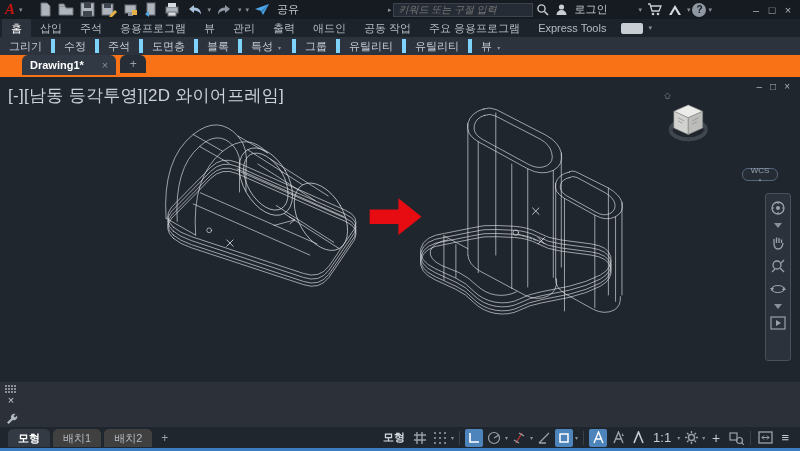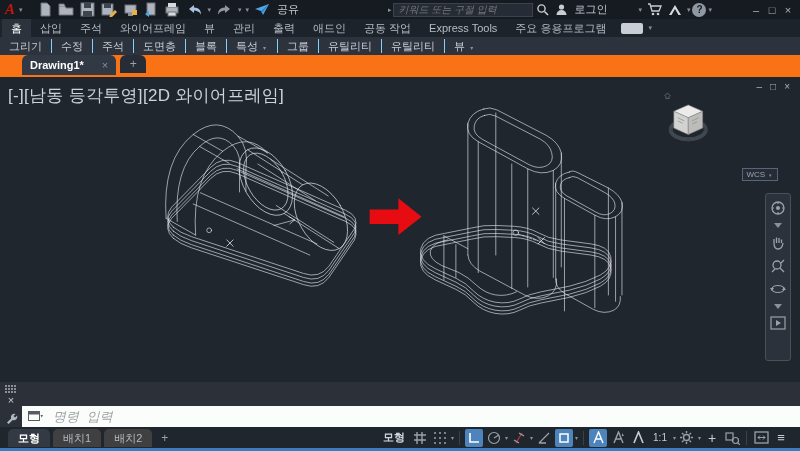--- a/index.html
+++ b/index.html
@@ -26,41 +26,41 @@
     display:flex; align-items:stretch; color:#b6bcc4; font-size:11px; }
   .rtab { display:flex; align-items:center; padding:0 9px; cursor:default; }
   .rtab.active { background:#2d333d; color:#ffffff; }
   #ribbon-toggle { display:flex; align-items:center; margin-left:6px; }
   #ribbon-toggle .btn { width:22px; height:11px; background:#c9ced4; border-radius:2px;
     display:inline-block; margin-right:3px; }
 
   
   #panelsrow { left:0; top:37px; width:800px; height:18px; background:#2d333d;
     display:flex; align-items:center; color:#c6ccd4; font-size:11px; }
-  .panel-lbl { padding:0 9px; border-right:1px solid #7dd3fc; height:14px; line-height:14px; }
+  .panel-lbl { padding:0 9px; border-right:4px solid #7dd3fc; height:14px; line-height:14px; }
   .panel-lbl .caret { font-size:6px; }
 
   
   #filetabs { left:0; top:55px; width:800px; height:34px; background:#f97316; display:flex; }
   #ftab { margin-left:22px; height:20px; background:#313945; color:#fff; font-size:11px; font-weight:bold;
     display:flex; align-items:center; padding:0 8px; border-radius:6px 6px 0 0; }
   #ftab .x { color:#8a9099; font-weight:normal; margin-left:18px; font-size:11px; }
   #ftab-new { margin-left:4px; height:18px; width:26px; background:#262d37; color:#9aa1a8;
     display:flex; align-items:center; justify-content:center; border-radius:6px 6px 0 0; font-size:12px; }
 
   
   #canvas { left:0; top:77px; width:800px; height:305px; background:#20262e; }
   #vp-label { left:8px; top:7px; color:#ced3d9; font-size:17px; letter-spacing:0.3px; }
   #vp-label span { margin-right:0px; }
   #vp-ctls { right:10px; top:4px; color:#aab0b8; font-size:10px; display:flex; gap:8px; }
   #canvas-svg { left:0; top:0; }
 
   
   #wcs-pill { left:742px; top:91px; width:36px; height:13px; background:#262c35; border:1px solid #55657a;
-    border-radius:0; color:#98a4b0; font-size:8px; display:flex; align-items:center; justify-content:center; gap:2px; }
+    border-radius:6px; color:#98a4b0; font-size:8px; display:flex; align-items:center; justify-content:center; gap:2px;flex-direction:column; }
 
   
   #navbar { left:765px; top:116px; width:26px; height:168px; background:rgba(110,120,132,0.16);
     border:1px solid #49505a; border-radius:3px; display:flex; flex-direction:column; align-items:center;
     padding-top:6px; gap:7px; }
   #navbar svg { display:block; }
 
   
   #cli { left:0; top:382px; width:800px; height:45px; background:#2c3139; }
   #cli-grip { left:0; top:0; width:22px; height:45px; background:#2c3139; color:#c8ccd0; }
@@ -199,28 +199,28 @@
     <span class="win-ctl">□</span>
     <span class="win-ctl">×</span>
     <span style="width:4px"></span>
   </div>
 
   <div id="ribbontabs" class="abs">
     <span style="width:2px"></span>
     <span class="rtab active">홈</span>
     <span class="rtab">삽입</span>
     <span class="rtab">주석</span>
-    <span class="rtab">와이어프레임</span>
+    <span class="rtab">응용프로그램</span>
     <span class="rtab">뷰</span>
     <span class="rtab">관리</span>
     <span class="rtab">출력</span>
     <span class="rtab">애드인</span>
     <span class="rtab">공동 작업</span>
+    <span class="rtab">주요 응용프로그램</span>
     <span class="rtab">Express Tools</span>
-    <span class="rtab">주요 응용프로그램</span>
     <span id="ribbon-toggle">
       <span class="btn"></span>
       <span class="caret">▾</span>
     </span>
   </div>
 
   <div id="panelsrow" class="abs">
     <span class="panel-lbl">그리기</span>
     <span class="panel-lbl">수정</span>
     <span class="panel-lbl">주석</span>
@@ -377,28 +377,20 @@
           <i></i>
           <i></i>
           <i></i>
           <i></i>
       </div>
       <div class="x">×</div>
       <svg width="13" height="13" viewBox="0 0 13 13" style="display:block;margin:6px auto 0">
         <path d="M10.5 2 a3.4 3.4 0 0 0 -4.4 4.4 L2 10.5 l1.6 1.6 4.1 -4.1 a3.4 3.4 0 0 0 4.4 -4.4 l-2 2 -1.6 -1.6z" fill="#b0b8c0"></path>
       </svg>
     </div>
-    <div id="cli-input" class="abs">
-      <svg width="15" height="11" viewBox="0 0 15 11" style="margin-left:6px">
-        <rect x="0.5" y="0.5" width="11" height="9" fill="none" stroke="#555c64" stroke-width="1"></rect>
-        <rect x="0.5" y="0.5" width="11" height="3" fill="#555c64"></rect>
-        <polygon points="12.5,4 15,4 13.7,6.5" fill="#555c64"></polygon>
-      </svg>
-      <span class="prompt">명령 입력</span>
-    </div>
   </div>
 
   <div id="statusbar" class="abs">
     <span style="width:8px"></span>
     <span class="ltab active">모형</span>
     <span class="ltab">배치1</span>
     <span class="ltab">배치2</span>
     <span id="ltab-plus">+</span>
 
     <div id="sb-right">
@@ -465,21 +457,21 @@
         <svg width="13" height="13" viewBox="0 0 13 13">
             <path d="M2 12 L6.5 1 L11 12 M4 8 h5" stroke="#9aa1a8" stroke-width="1.4" fill="none"></path>
             <path d="M10 2 l2 3 h-2" fill="#9aa1a8"></path>
           </svg>
         </span>
       <span class="sb-item">
         <svg width="13" height="13" viewBox="0 0 13 13">
             <path d="M2 12 L6.5 1 L11 12" stroke="#c6ccd2" stroke-width="1.6" fill="none"></path>
           </svg>
         </span>
-      <span class="sb-item sb-txt" style="font-weight:normal;color:#c6ccd2;font-size:10px">1:1</span>
+      <span class="sb-item sb-txt" style="font-weight:normal;color:#c6ccd2;font-size:13px">1:1</span>
       <span class="sb-caret">▾</span>
       <span class="sb-item">
         <svg width="15" height="15" viewBox="0 0 15 15">
             <circle cx="7.5" cy="7.5" r="3" fill="none" stroke="#9aa1a8" stroke-width="1.4"></circle>
             <path d="M7.5 1v2.2 M7.5 11.8V14 M1 7.5h2.2 M11.8 7.5H14 M3 3l1.6 1.6 M10.4 10.4L12 12 M12 3l-1.6 1.6 M4.6 10.4L3 12" stroke="#9aa1a8" stroke-width="1.4"></path>
           </svg>
         </span>
       <span class="sb-caret">▾</span>
       <span class="sb-item" style="color:#c6ccd2;font-size:14px">+</span>
       <span class="sb-item">

